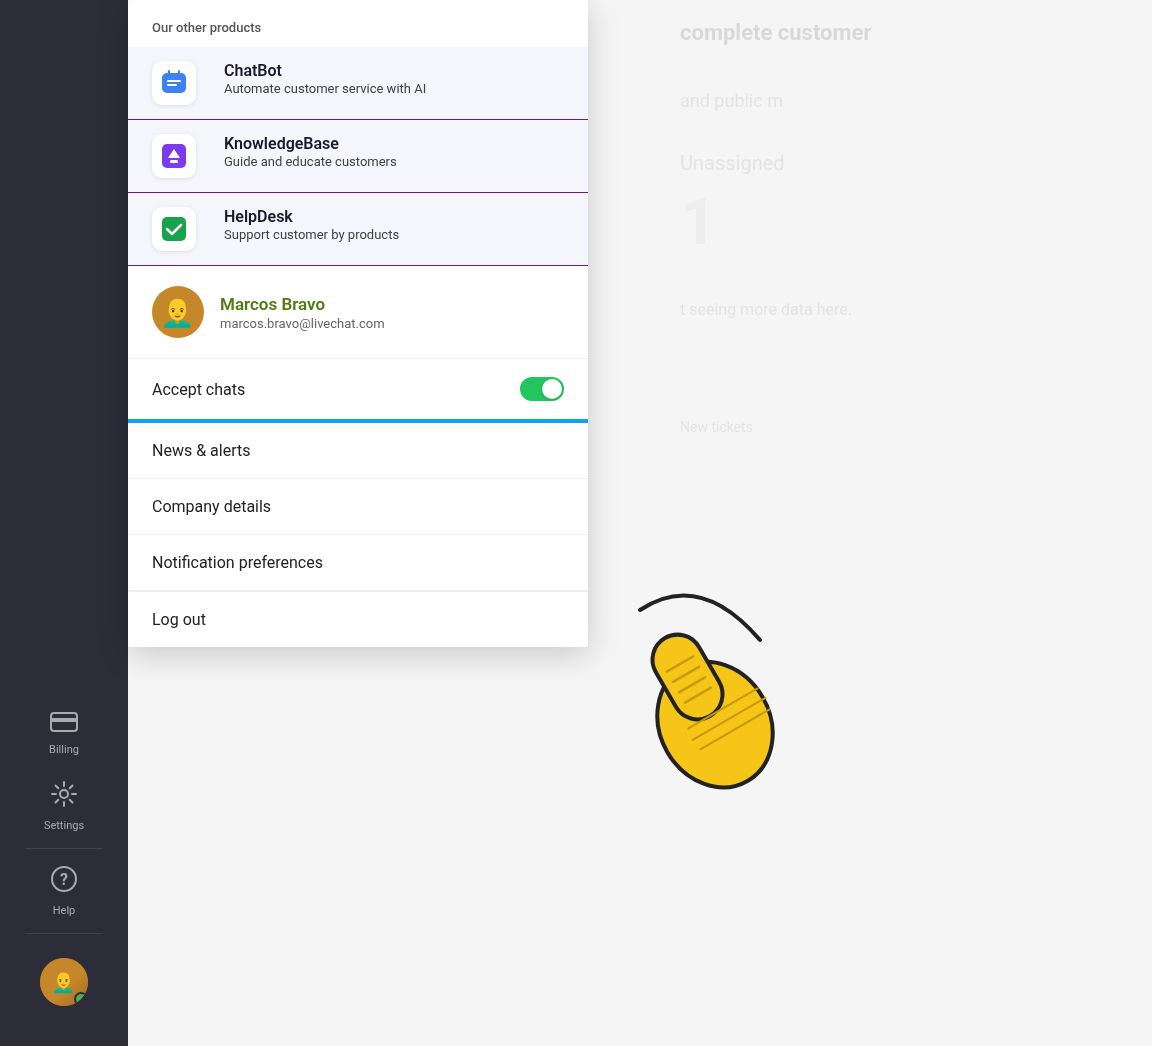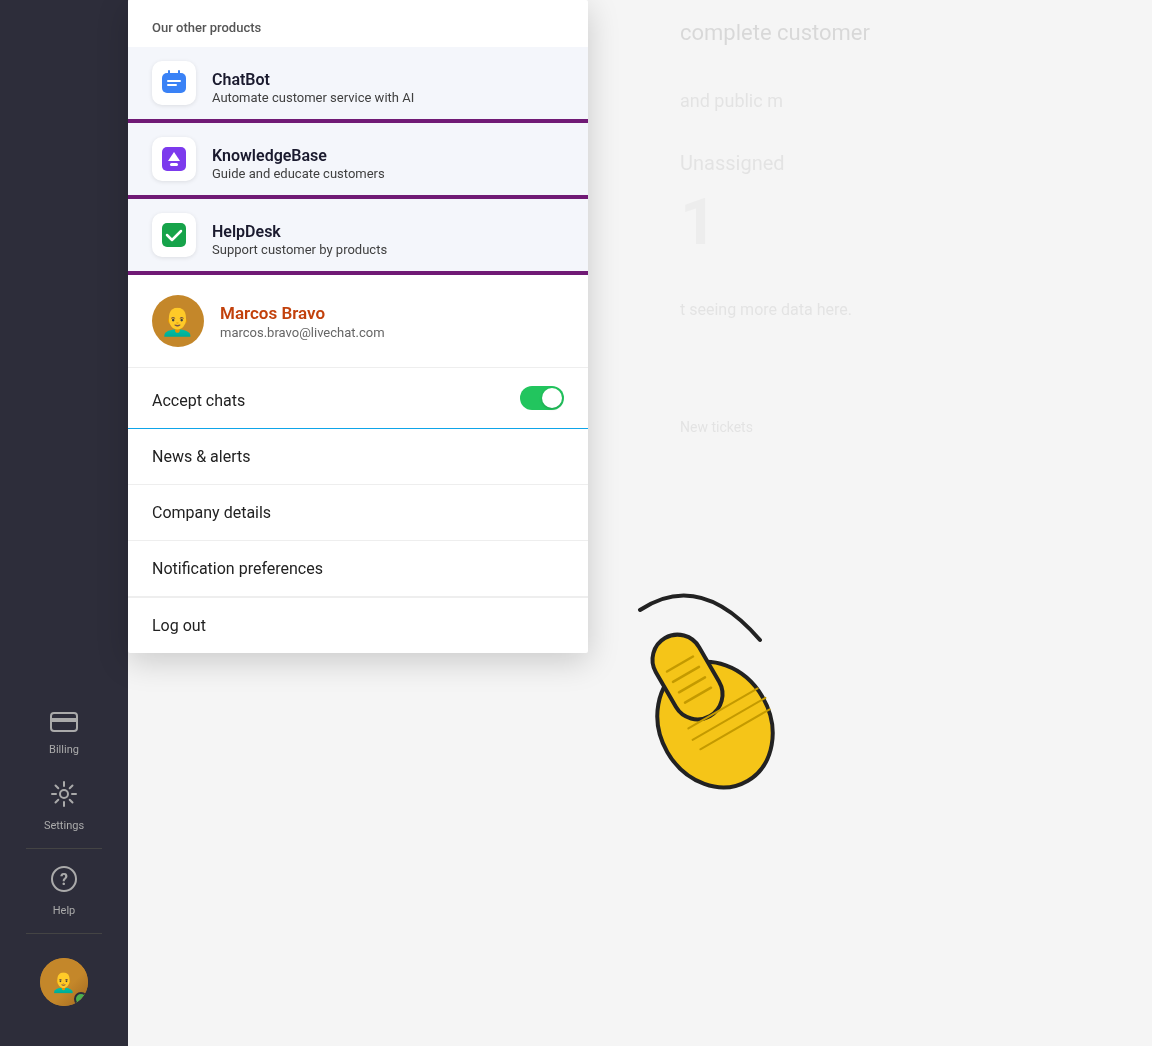--- a/index.html
+++ b/index.html
@@ -107,27 +107,27 @@
     
     .section-label {
       padding: 20px 24px 12px;
       font-size: 13px;
       color: #555;
       font-weight: 500;
     }
 
     .product-item {
       display: flex;
-      align-items: flex-end;
-      gap: 16px;
+      align-items: flex-start;
+      gap: 28px;
       padding: 14px 24px;
       background: #f4f6fb;
       cursor: pointer;
       transition: background 0.15s;
-      border-bottom: 4px solid #701a75;
+      border-bottom: 1px solid #701a75;
     }
 
     .product-item:last-child { border-bottom: none; }
 
     .product-icon {
       width: 44px;
       height: 44px;
       border-radius: 10px;
       background: #fff;
       display: flex;
@@ -169,36 +169,36 @@
       display: flex;
       align-items: center;
       justify-content: center;
       font-size: 24px;
       overflow: hidden;
     }
 
     .user-info .user-name {
       font-size: 17px;
       font-weight: 600;
-      color: #c2410c;
+      color: #4d7c0f;
     }
 
     .user-info .user-email {
       font-size: 13px;
       color: #666;
       margin-top: 2px;
     }
 
     
     .toggle-section {
       display: flex;
-      align-items: flex-end;
+      align-items: center;
       justify-content: space-between;
       padding: 18px 24px;
-      border-bottom: 1px solid #0ea5e9;
+      border-bottom: 4px solid #0ea5e9;
       gap: 44px;
     }
 
     .toggle-label {
       font-size: 16px;
       color: #222;
     }
 
     .toggle-switch {
       width: 44px;
@@ -254,20 +254,21 @@
       right: 0;
       height: 100%;
       padding: 20px 40px;
       opacity: 0.3;
     }
 
     .bg-right-text {
       font-size: 22px;
       color: #999;
       margin-bottom: 45px;
+      font-weight: bold;
     }
 
     .bg-right-number {
       font-size: 64px;
       font-weight: bold;
       color: #ddd;
     }
   </style>
 </head>
 <body>

